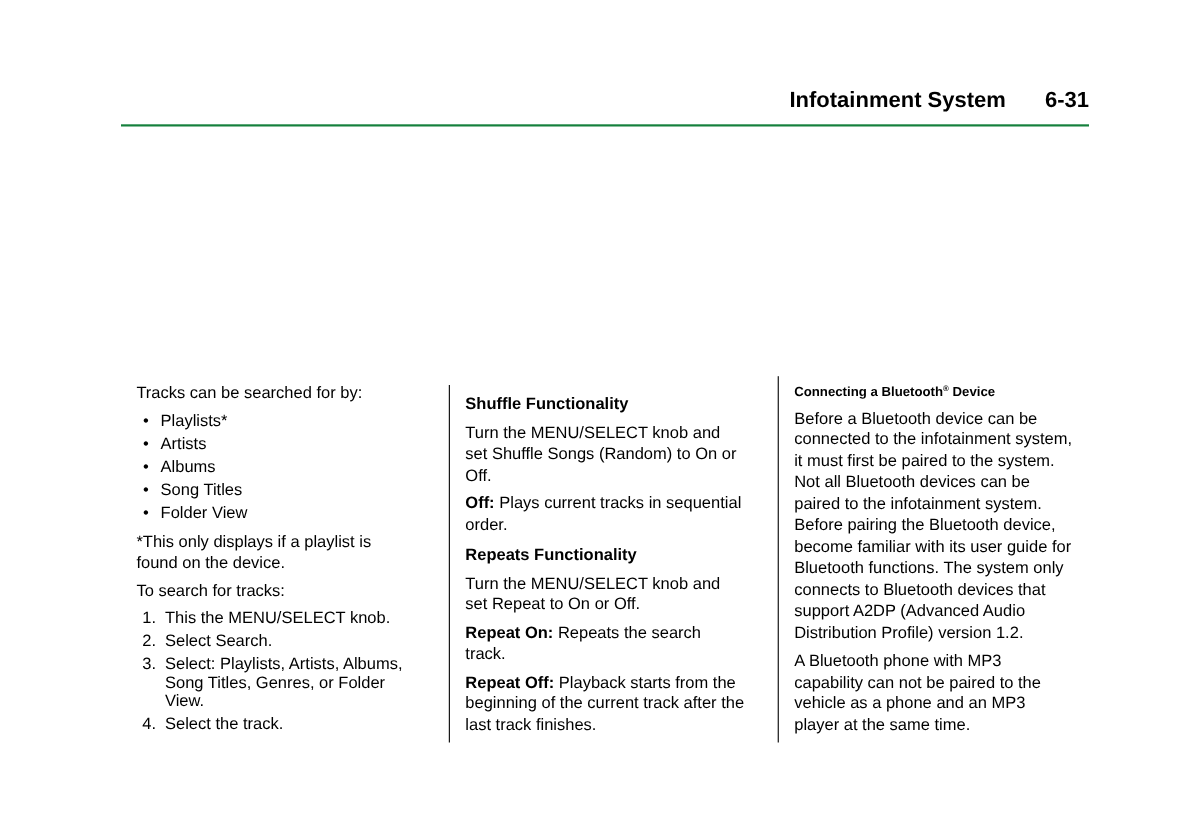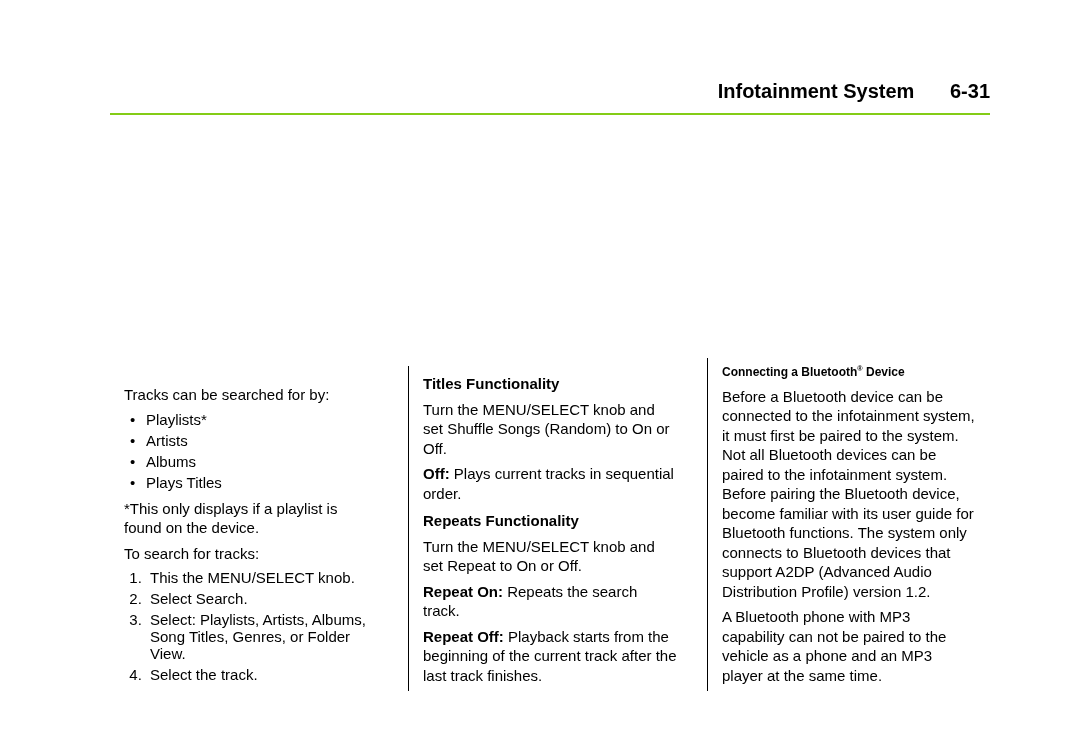--- a/index.html
+++ b/index.html
@@ -15,22 +15,22 @@
     height: 756px;
     box-sizing: border-box;
     padding: 80px 90px 40px 110px;
     position: relative;
   }
   .header {
     text-align: right;
     font-weight: bold;
     font-size: 20px;
     padding-bottom: 10px;
-    border-bottom: 2px solid #84cc16;
-    margin-bottom: 36px;
+    border-bottom: 2px solid #15803d;
+    margin-bottom: 20px;
   }
   .header .title { margin-right: 30px; }
   .columns {
     display: flex;
     gap: 16px;
     height: 540px;
     align-items: flex-end;
   }
   .col {
     flex: 1;
@@ -92,34 +92,35 @@
   </div>
 
   <div class="columns">
 
     <div class="col">
       <p>Tracks can be searched for by:</p>
       <ul class="bullets">
         <li>Playlists*</li>
         <li>Artists</li>
         <li>Albums</li>
-        <li>Plays Titles</li>
+        <li>Song Titles</li>
+        <li>Folder View</li>
       </ul>
       <p>*This only displays if a playlist is found on the device.</p>
       <p>To search for tracks:</p>
       <ol class="steps">
         <li>This the MENU/SELECT knob.</li>
         <li>Select Search.</li>
         <li>Select: Playlists, Artists, Albums, Song Titles, Genres, or Folder View.</li>
         <li>Select the track.</li>
       </ol>
     </div>
 
     <div class="col">
-      <p class="subhead">Titles Functionality</p>
+      <p class="subhead">Shuffle Functionality</p>
       <p>Turn the MENU/SELECT knob and set Shuffle Songs (Random) to On or Off.</p>
       <p>
         <span class="bold-run">Off:</span><span>  Plays current tracks in sequential order.</span>
       </p>
       <p class="subhead">Repeats Functionality</p>
       <p>Turn the MENU/SELECT knob and set Repeat to On or Off.</p>
       <p>
         <span class="bold-run">Repeat On:</span><span>  Repeats the search track.</span>
       </p>
       <p>

